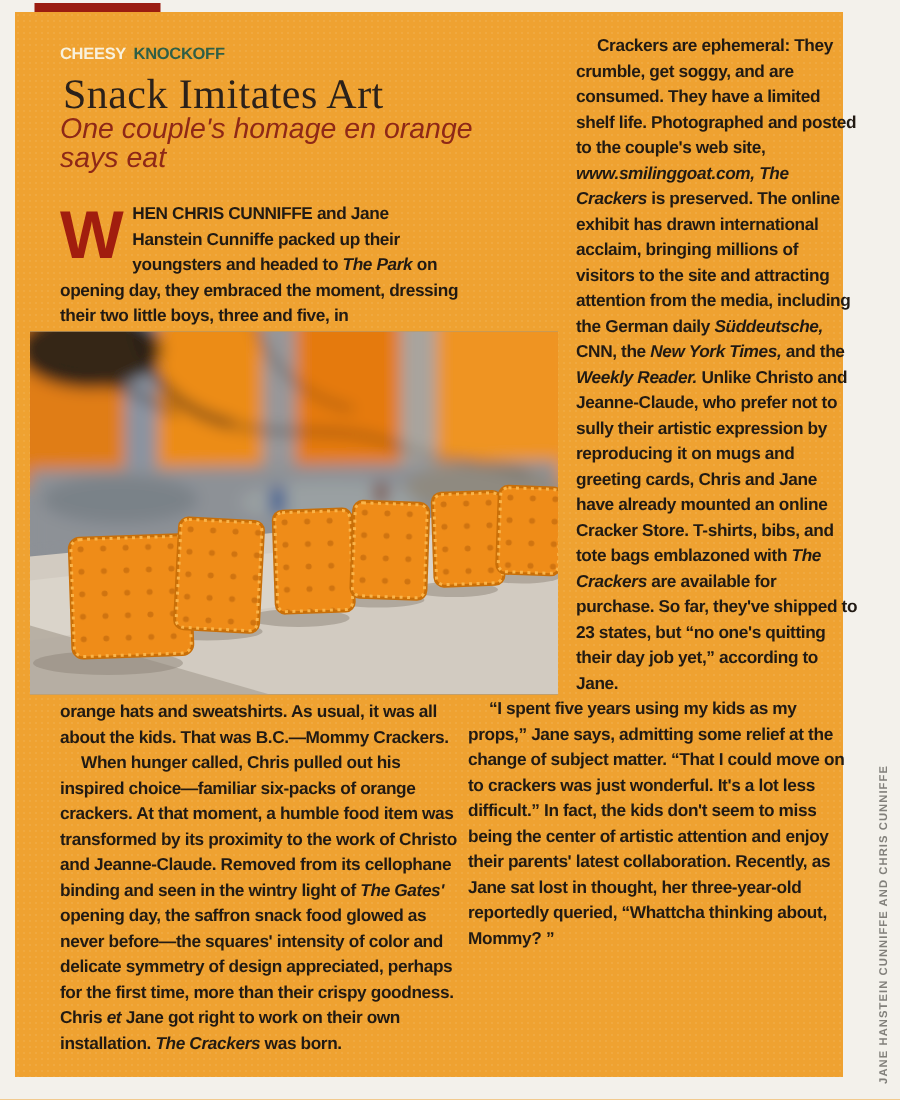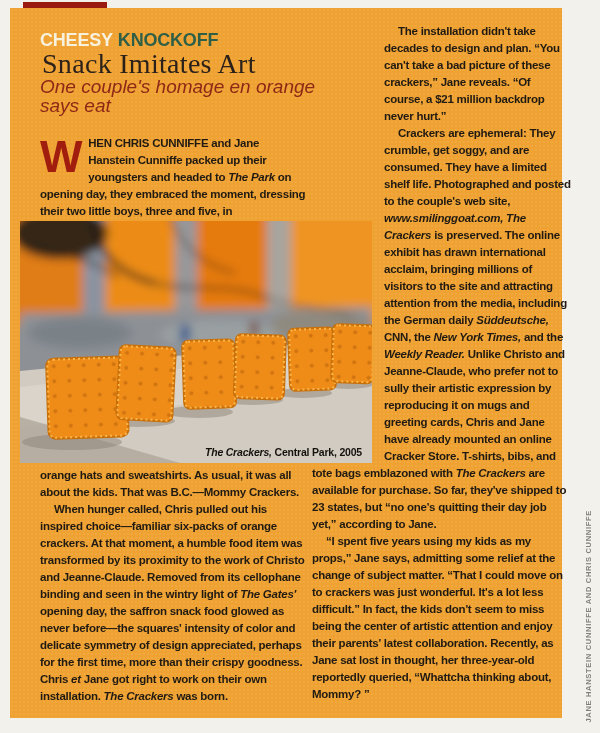--- a/index.html
+++ b/index.html
@@ -11,21 +11,21 @@
   i{font-style:italic;}
 
   .top-rule{position:absolute;left:23px;top:2px;width:84px;height:7px;background:#9a1c10;}
   .orange-block{
     position:absolute;left:10px;top:8px;width:552px;height:710px;
     background:#efa231;
     background-image:radial-gradient(rgba(255,255,255,.07) 1px, transparent 1px);
     background-size:4px 4px;
   }
 
-  .kicker{position:absolute;left:30px;top:22px;font-size:18px;font-weight:bold;letter-spacing:-0.2px;}
+  .kicker{position:absolute;left:30px;top:22px;font-size:11px;font-weight:bold;letter-spacing:-0.2px;}
   .kicker .w1{color:#f8f1dd;margin-right:5px;}
   .kicker .w2{color:#2f5f47;}
 
   .headline{
     position:absolute;left:28px;top:36px;margin:4px;
     font-family:"Liberation Serif",serif;font-weight:normal;
     font-size:28px;color:#2b211a;letter-spacing:0.3px;
   }
   .deck{
     position:absolute;left:30px;top:70px;width:285px;margin:0;
@@ -154,31 +154,29 @@
         <g transform="translate(268,108) rotate(-2)">
             <rect width="46" height="62" rx="6" fill="url(#dots)" stroke="#c96f08" stroke-width="2"></rect>
             <rect x="1" y="1" width="44" height="60" rx="5" fill="none" stroke="#f9b44a" stroke-width="2" stroke-dasharray="2 3"></rect>
           </g>
         <g transform="translate(313,103) rotate(2)">
             <rect width="42" height="58" rx="6" fill="url(#dots)" stroke="#c96f08" stroke-width="2"></rect>
             <rect x="1" y="1" width="40" height="56" rx="5" fill="none" stroke="#f9b44a" stroke-width="2" stroke-dasharray="2 3"></rect>
           </g>
       </g>
     </svg>
-    <div class="caption"><i>The Crackers,</i> Central Park, 2005</div>
   </div>
 
   <div class="lc-2 bodytext">
     <p>orange hats and sweatshirts. As usual, it was all about the kids. That was B.C.—Mommy Crackers.</p>
     <p class="ind">When hunger called, Chris pulled out his inspired choice—familiar six-packs of orange crackers. At that moment, a humble food item was transformed by its proximity to the work of Christo and Jeanne-Claude. Removed from its cellophane binding and seen in the wintry light of <i>The Gates'</i> opening day, the saffron snack food glowed as never before—the squares' intensity of color and delicate symmetry of design appreciated, perhaps for the first time, more than their crispy goodness. Chris <i>et</i> Jane got right to work on their own installation. <i>The Crackers</i> was born.</p>
   </div>
 
   <div class="rc bodytext">
     <div class="photo-spacer"></div>
-    <p class="ind">The installation didn't take decades to design and plan. “You can't take a bad picture of these crackers,” Jane reveals. “Of course, a $21 million backdrop never hurt.”</p>
     <p class="ind">Crackers are ephemeral: They crumble, get soggy, and are consumed. They have a limited shelf life. Photographed and posted to the couple's web site, <i>www.smilinggoat.com, The Crackers</i> is preserved. The online exhibit has drawn international acclaim, bringing millions of visitors to the site and attracting attention from the media, including the German daily <i>Süddeutsche,</i> CNN, the <i>New York Times,</i> and the <i>Weekly Reader.</i> Unlike Christo and Jeanne-Claude, who prefer not to sully their artistic expression by reproducing it on mugs and greeting cards, Chris and Jane have already mounted an online Cracker Store. T-shirts, bibs, and tote bags emblazoned with <i>The Crackers</i> are available for purchase. So far, they've shipped to 23 states, but “no one's quitting their day job yet,” according to Jane.</p>
     <p class="ind">“I spent five years using my kids as my props,” Jane says, admitting some relief at the change of subject matter. “That I could move on to crackers was just wonderful. It's a lot less difficult.” In fact, the kids don't seem to miss being the center of artistic attention and enjoy their parents' latest collaboration. Recently, as Jane sat lost in thought, her three-year-old reportedly queried, “Whattcha thinking about, Mommy? ”</p>
 
   </div>
 
 </div>
 
 <div class="credit">JANE HANSTEIN CUNNIFFE AND CHRIS CUNNIFFE</div>
 
 </body></html>

